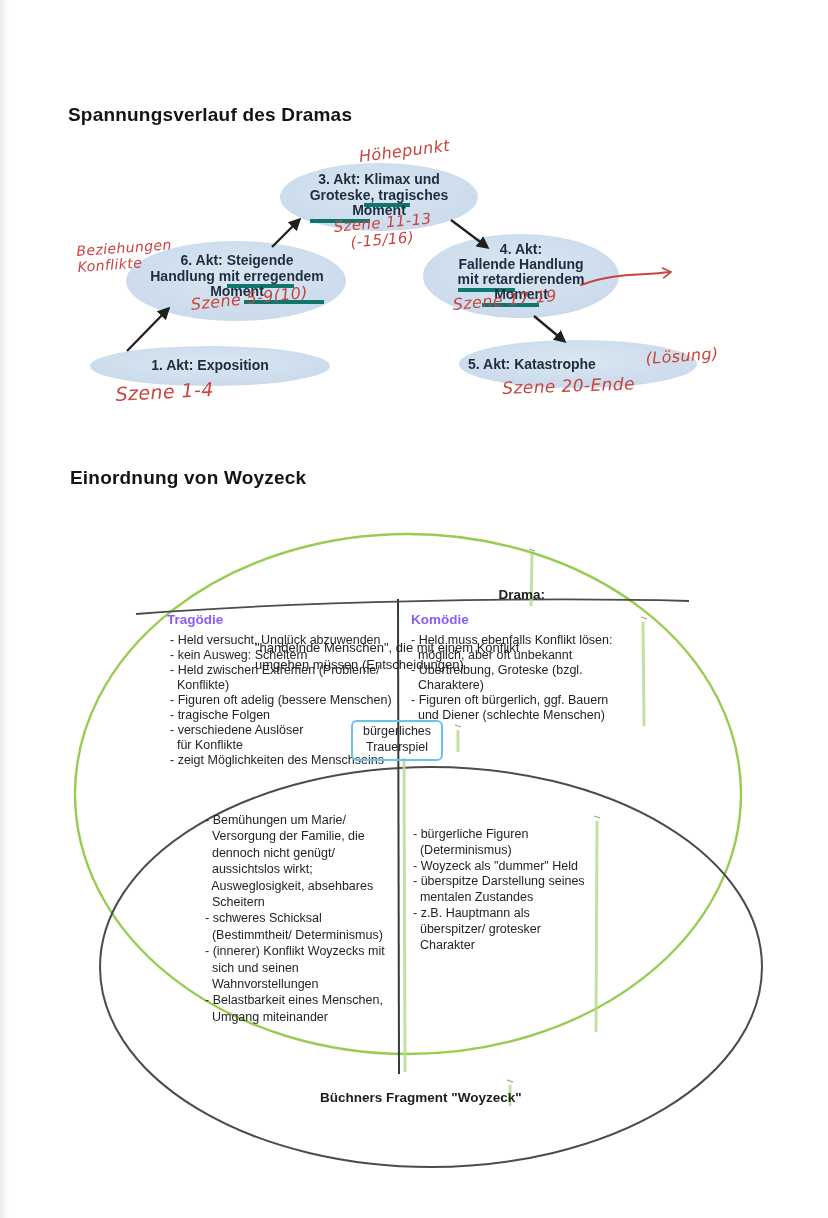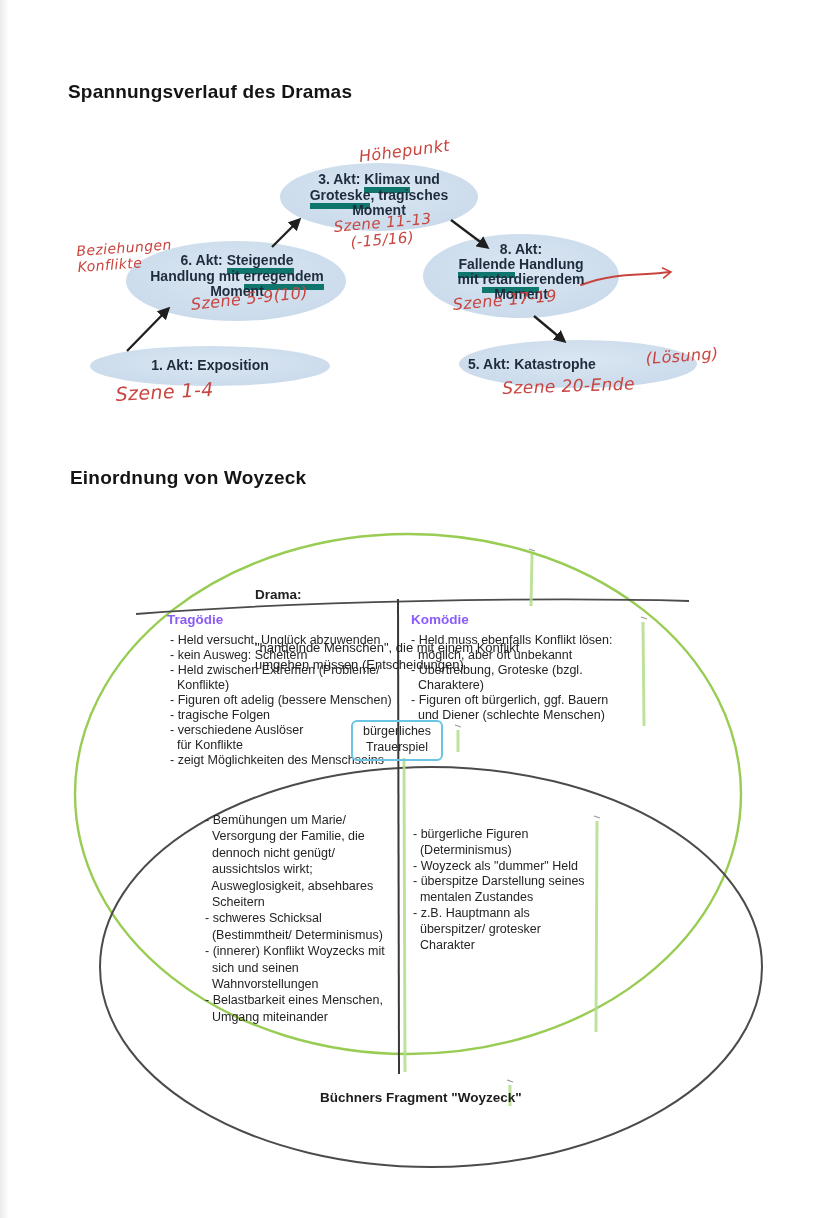--- a/index.html
+++ b/index.html
@@ -4,25 +4,25 @@
 <style>
   html,body{margin:0;padding:0;background:#fff;}
   .page{position:relative;width:828px;height:1218px;background:#ffffff;
         font-family:"Liberation Sans", sans-serif;color:#212121;overflow:hidden;}
   .scan-edge{position:absolute;left:0;top:0;width:9px;height:100%;
         background:linear-gradient(90deg,rgba(60,60,60,0.10),rgba(60,60,60,0));}
   .strokes{position:absolute;left:0;top:0;}
   .h-title{position:absolute;font-size:19px;font-weight:bold;color:#141414;letter-spacing:0.2px;}
   .ellipse-label{position:absolute;text-align:center;font-weight:bold;font-size:14px;
         line-height:15.5px;color:#1e2c3d;}
-  .ru{border-bottom:6px solid #0f766e;padding-bottom:0px;}
+  .ru{border-bottom:4px solid #0f766e;padding-bottom:16px;}
   .hand{position:absolute;color:#c8453f;font-style:italic;letter-spacing:0.4px;
         font-family:"DejaVu Sans", sans-serif;white-space:pre;line-height:1.12;transform-origin:left top;}
   .drama-block{position:absolute;left:255px;top:551px;width:290px;font-size:13px;line-height:17.5px;white-space:pre;}
-  .drama-head{font-weight:bold;text-align:left;font-size:13.5px;}
+  .drama-head{font-weight:bold;text-align:right;font-size:13.5px;}
   .list-head{position:absolute;font-weight:bold;font-size:13.5px;color:#8b5cf6;}
   .list{position:absolute;font-size:12.5px;line-height:15px;white-space:pre;color:#242424;}
   .center-box{position:absolute;left:351px;top:720px;width:88px;height:35px;
         border:2px solid #6ac4e4;border-radius:6px;font-size:12.5px;line-height:15.5px;
         text-align:center;white-space:pre;padding-top:2px;color:#242424;background:transparent;}
   .bottom-label{position:absolute;left:320px;top:1090px;font-weight:bold;font-size:13.5px;color:#1c1c1c;}
 </style>
 </head>
 <body>
 
@@ -76,40 +76,40 @@
       <path d="M529,549 l6,2"></path>
       <path d="M641,617 l6,2"></path>
       <path d="M594,816 l6,2"></path>
       <path d="M455,725 l6,2"></path>
       <path d="M507,1080 l6,2"></path>
     </g>
   </svg>
 
   <div class="scan-edge"></div>
 
-  <div class="h-title" style="left:68px;top:81px">Spannungsverlauf des Dramas</div>
+  <div class="h-title" style="left:68px;top:104px">Spannungsverlauf des Dramas</div>
 
   <div class="ellipse-label" style="left:110px;top:358px;width:200px">
     <span>1. Akt: Exposition</span>
   </div>
 
   <div class="ellipse-label" style="left:145px;top:253px;width:184px">
     <div><span>6. Akt: </span><span class="ru">Steigende</span></div>
     <div><span>Handlung mit </span><span class="ru">erregendem</span></div>
     <div>Moment</div>
   </div>
 
   <div class="ellipse-label" style="left:289px;top:172px;width:180px">
     <div><span>3. Akt: </span><span class="ru">Klimax</span><span> und</span></div>
     <div><span class="ru">Groteske</span><span>, tragisches</span></div>
     <div>Moment</div>
   </div>
 
   <div class="ellipse-label" style="left:431px;top:242px;width:180px;line-height:15px">
-    <div>8. Akt:</div>
+    <div>4. Akt:</div>
     <div><span class="ru">Fallende</span><span> Handlung</span></div>
     <div><span>mit </span><span class="ru">retardier</span><span>endem</span></div>
     <div>Moment</div>
   </div>
 
   <div class="ellipse-label" style="left:468px;top:357px;text-align:right">
     <span>5. Akt: Katastrophe</span>
   </div>
 
   <div class="hand" style="left:358px;top:148px;font-size:16px;transform:rotate(-7deg)">Höhepunkt</div>

